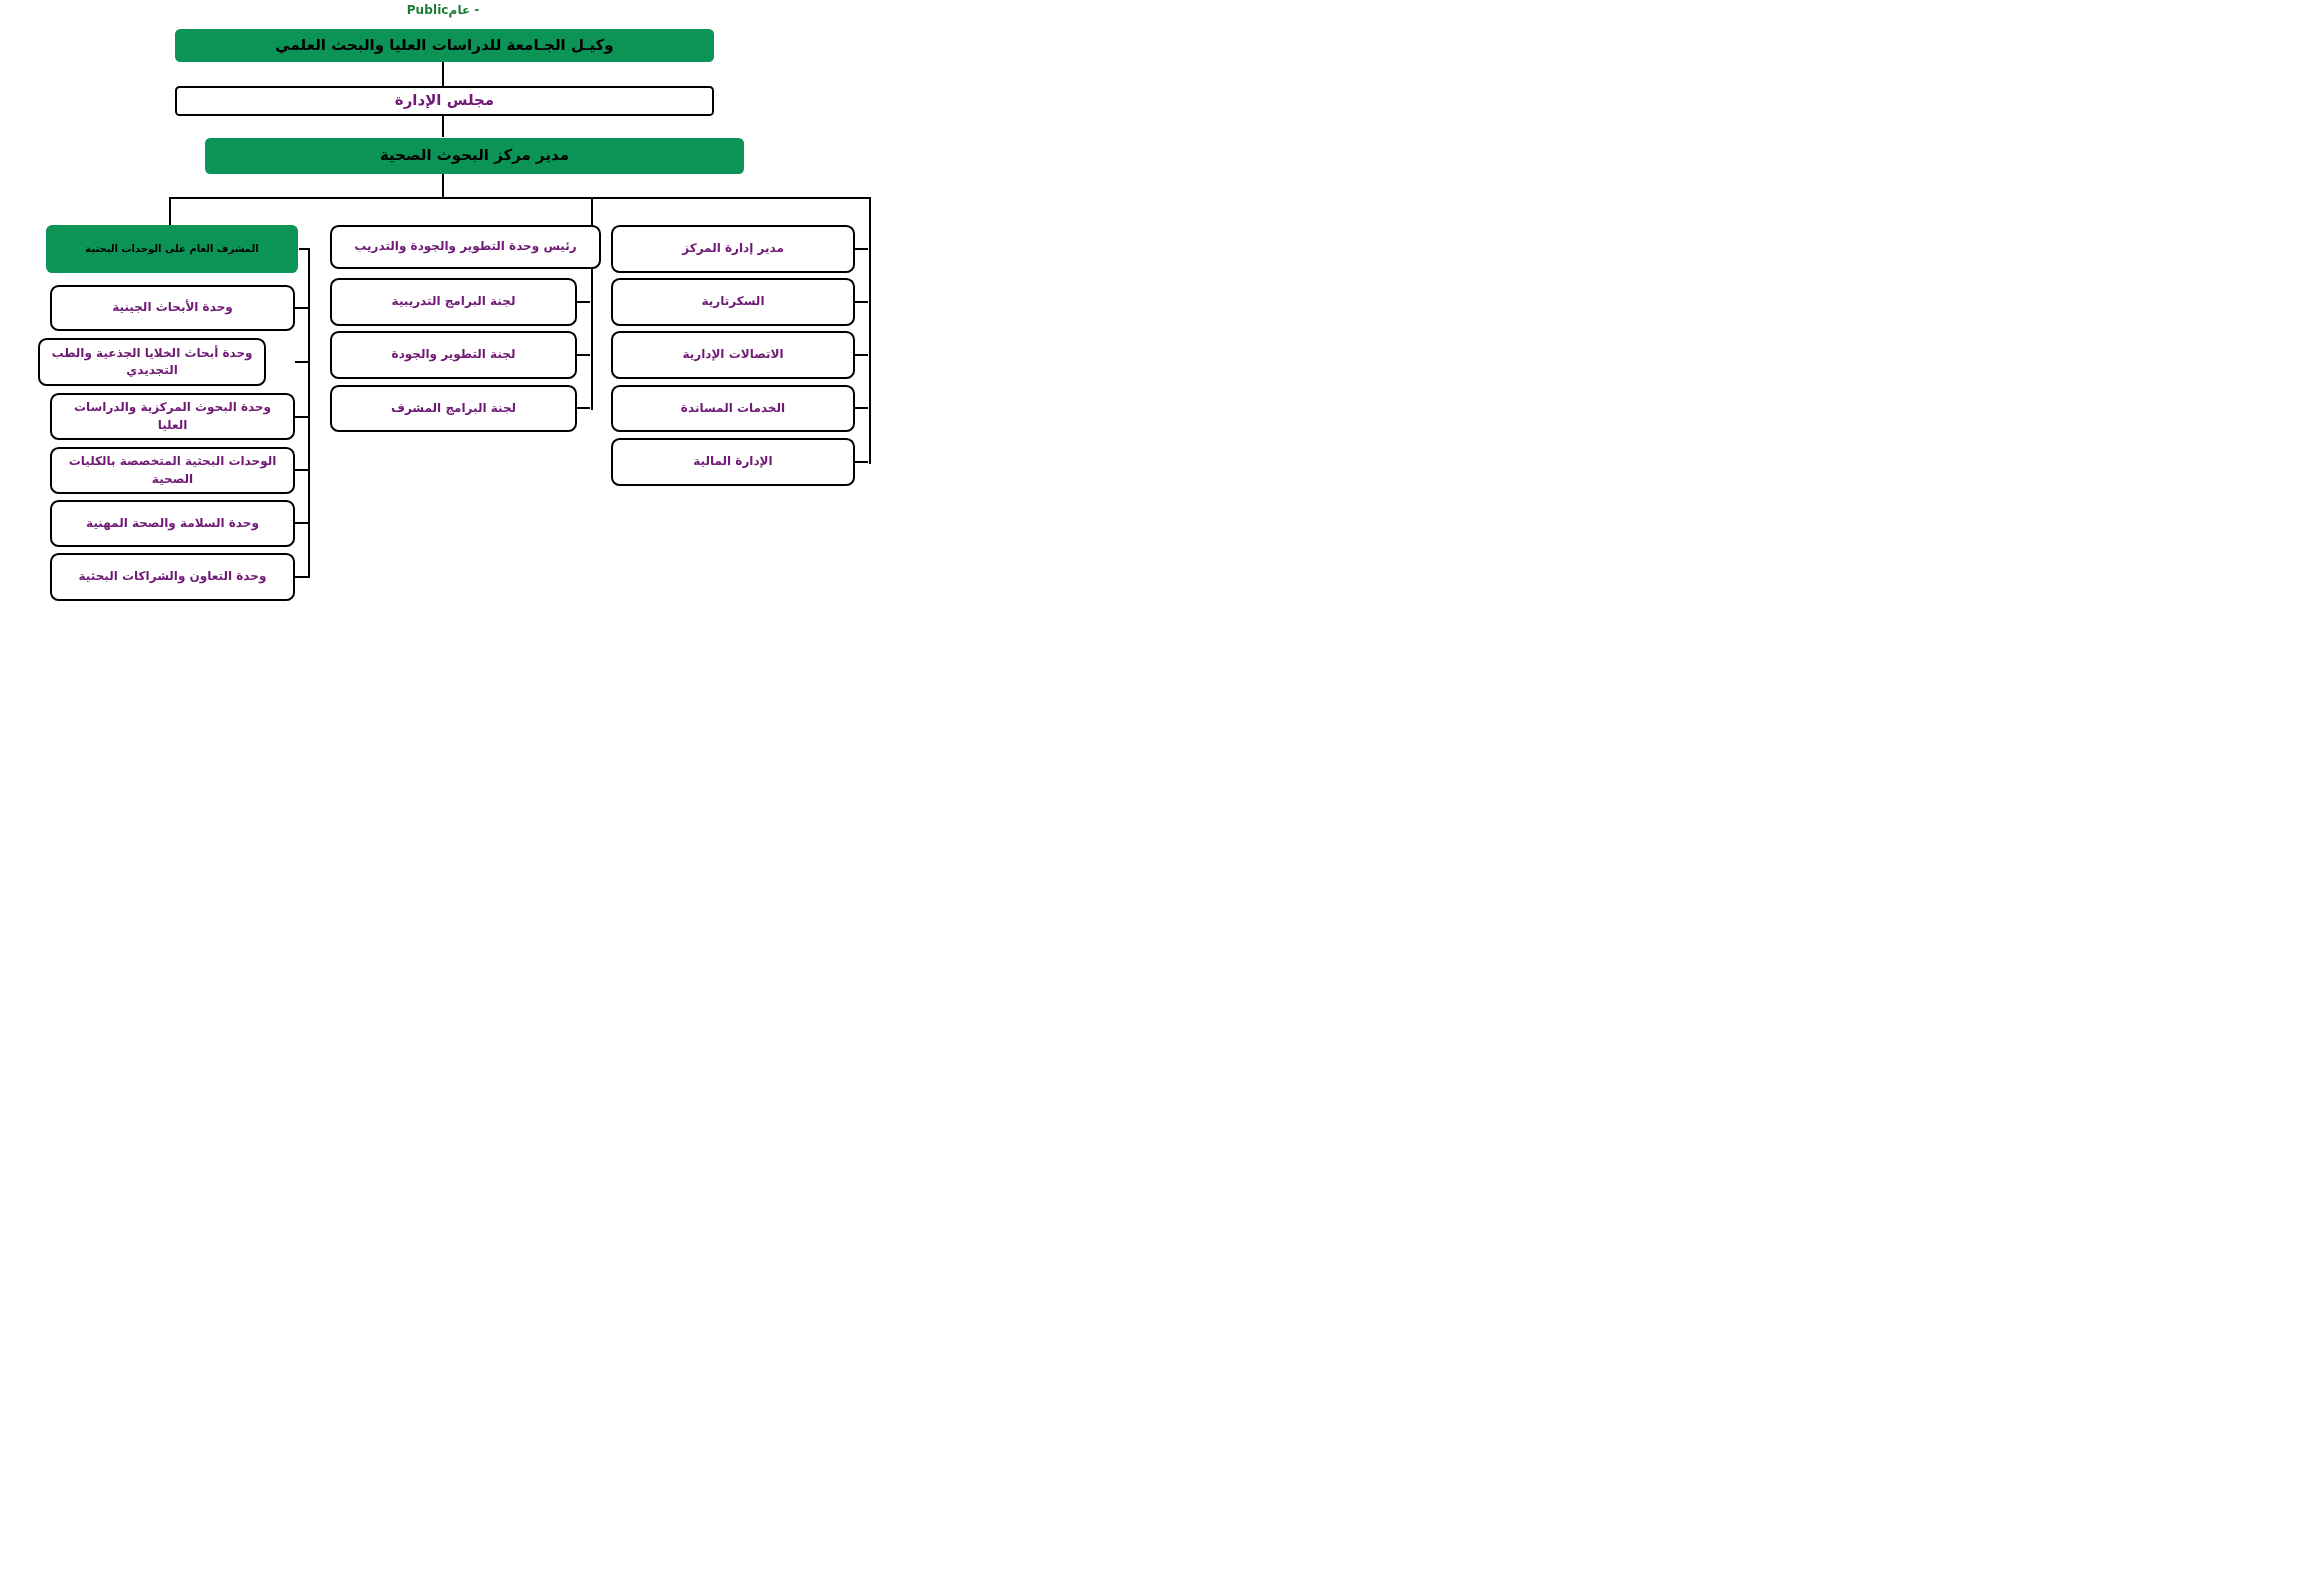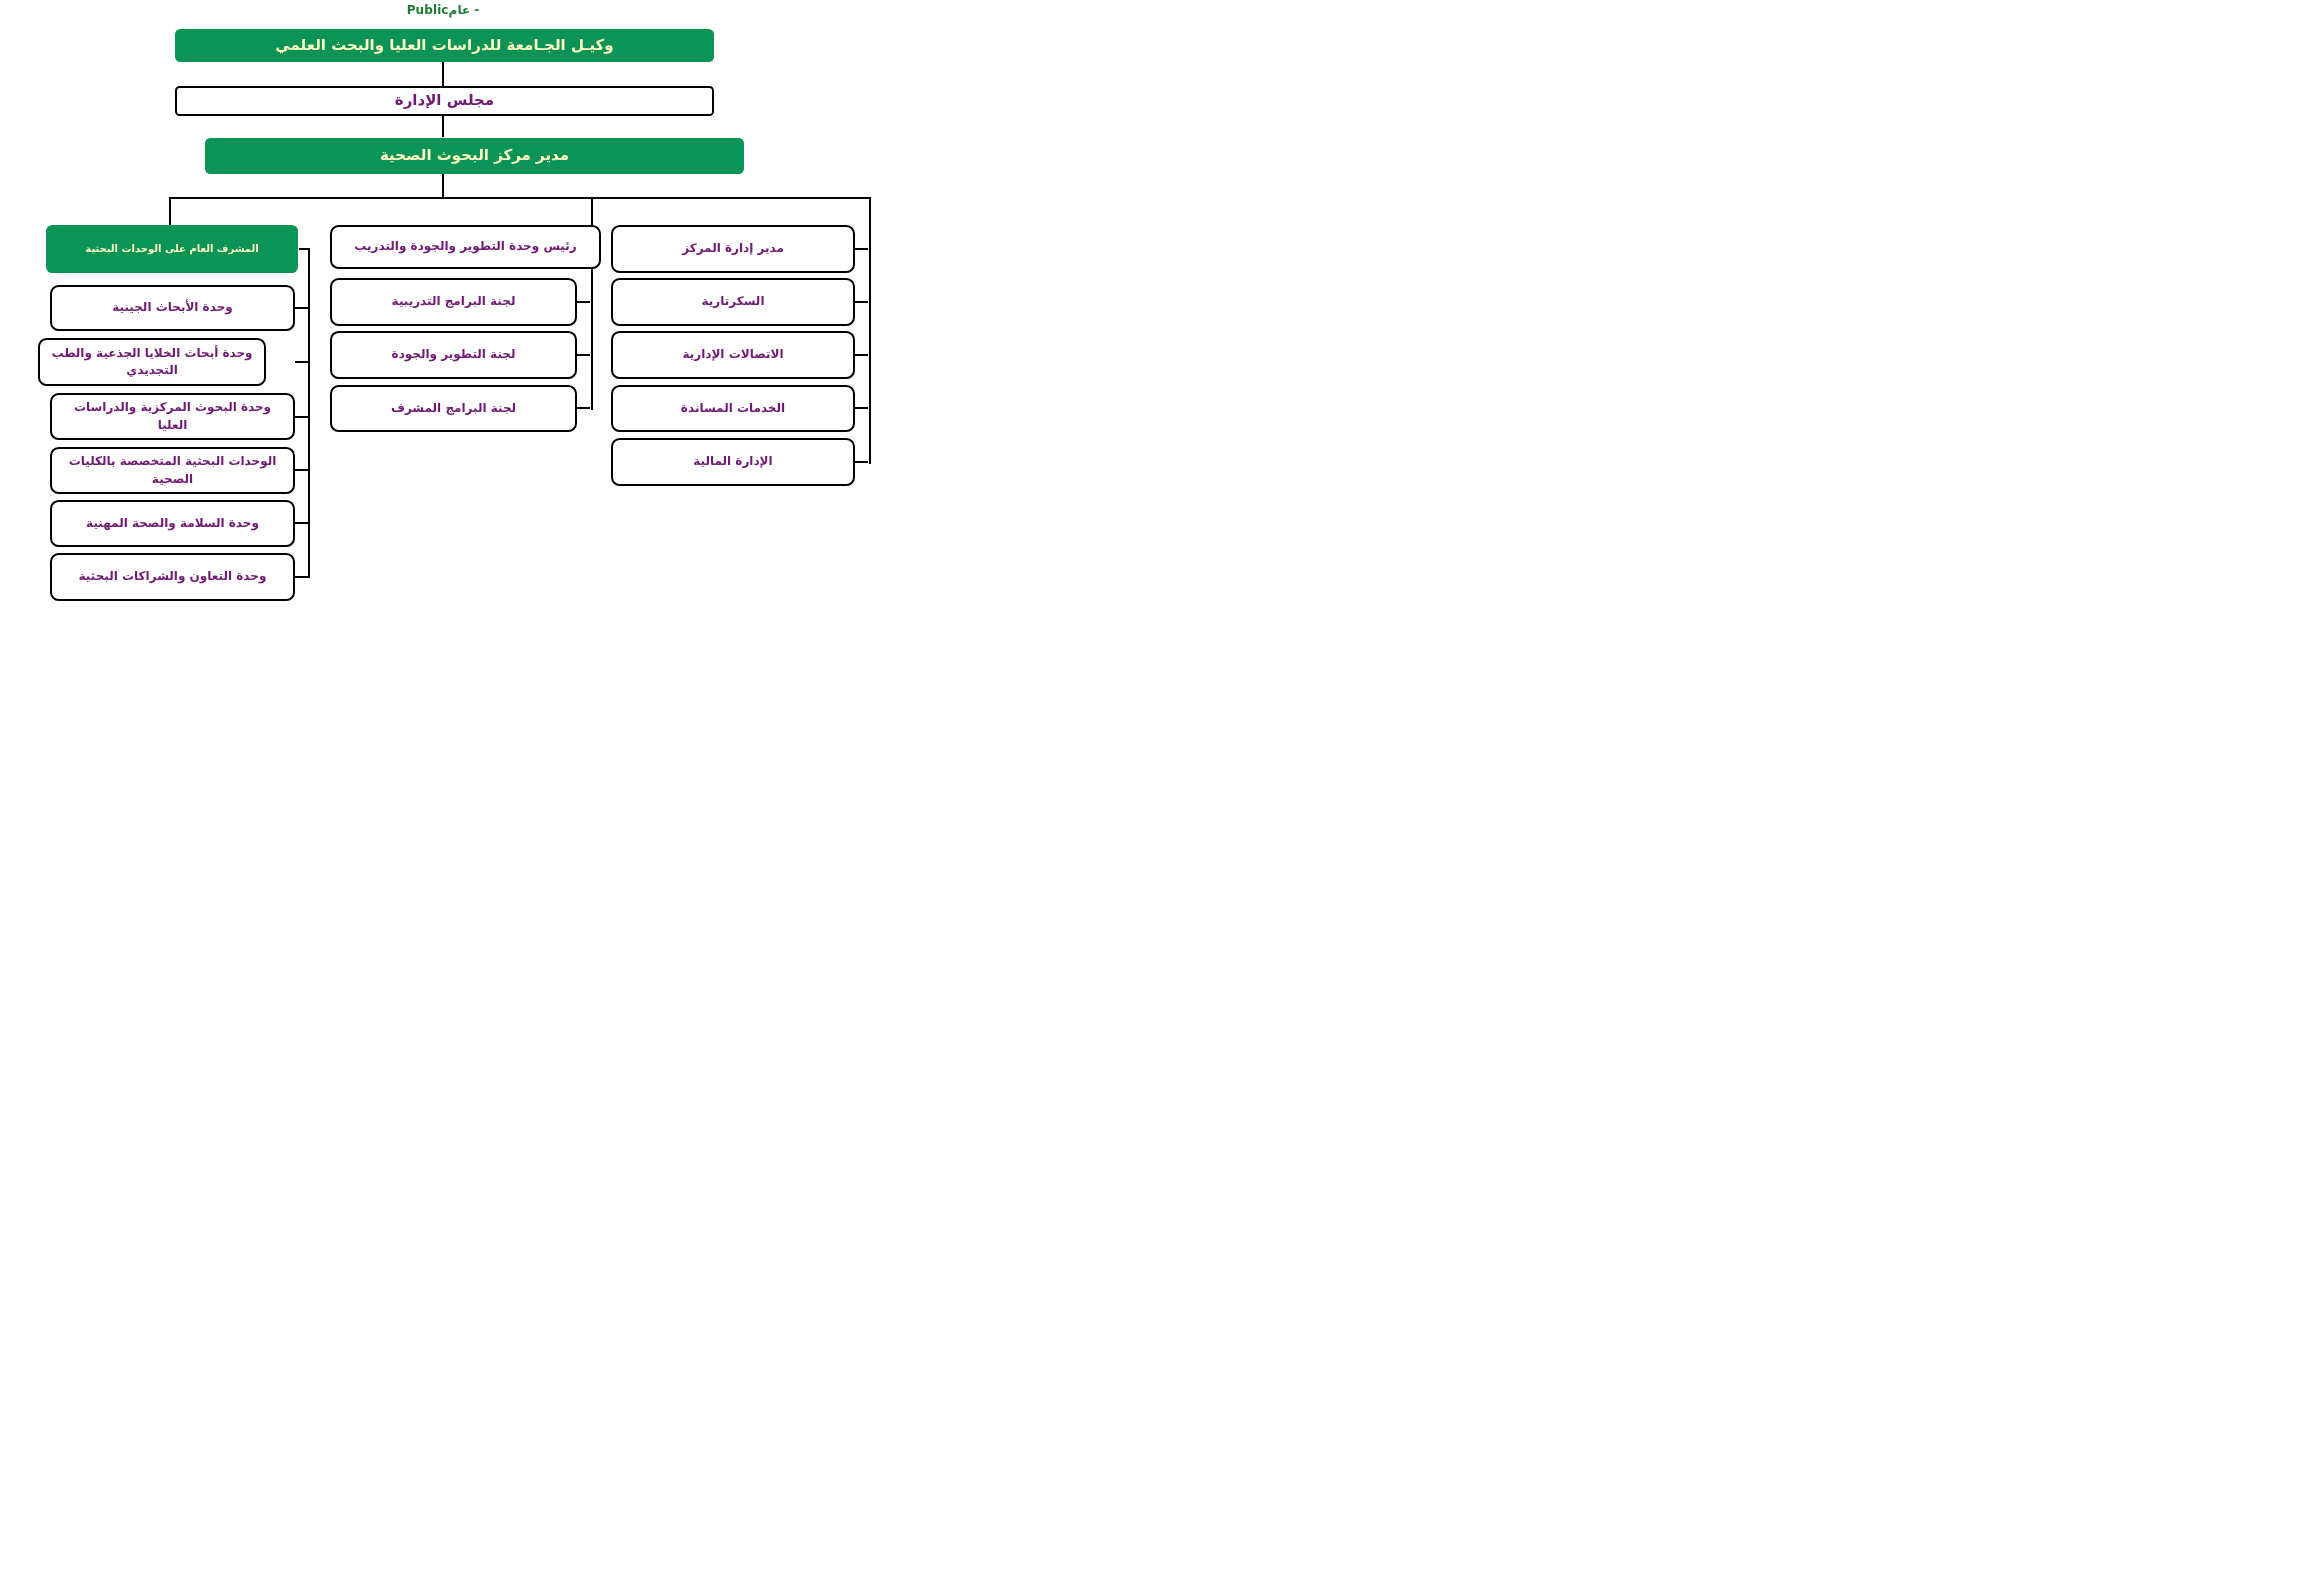--- a/index.html
+++ b/index.html
@@ -12,21 +12,21 @@
     letter-spacing:0.1px;
   }
 
   .node{
     position:absolute;display:flex;align-items:center;justify-content:center;
     box-sizing:border-box;text-align:center;font-weight:bold;color:#701a75;
     background:#ffffff;border:2.3px solid #000000;border-radius:8.6px;
     direction:rtl;white-space:pre-line;line-height:1.45;
   }
   .node.green{
-    background:#0c9456;border:none;color:#fef9c3;border-radius:6.3px;
+    background:#0c9456;border:none;color:#000000;border-radius:6.3px;
   }
   .node.toprow{font-size:15px;border-radius:5.2px;}
   .node.small{font-size:12px;padding:2.3px 8px;}
   .node.lefthead{font-size:10px;}
 
   .line{position:absolute;background:#000000;}
 </style>
 </head>
 <body>
 

